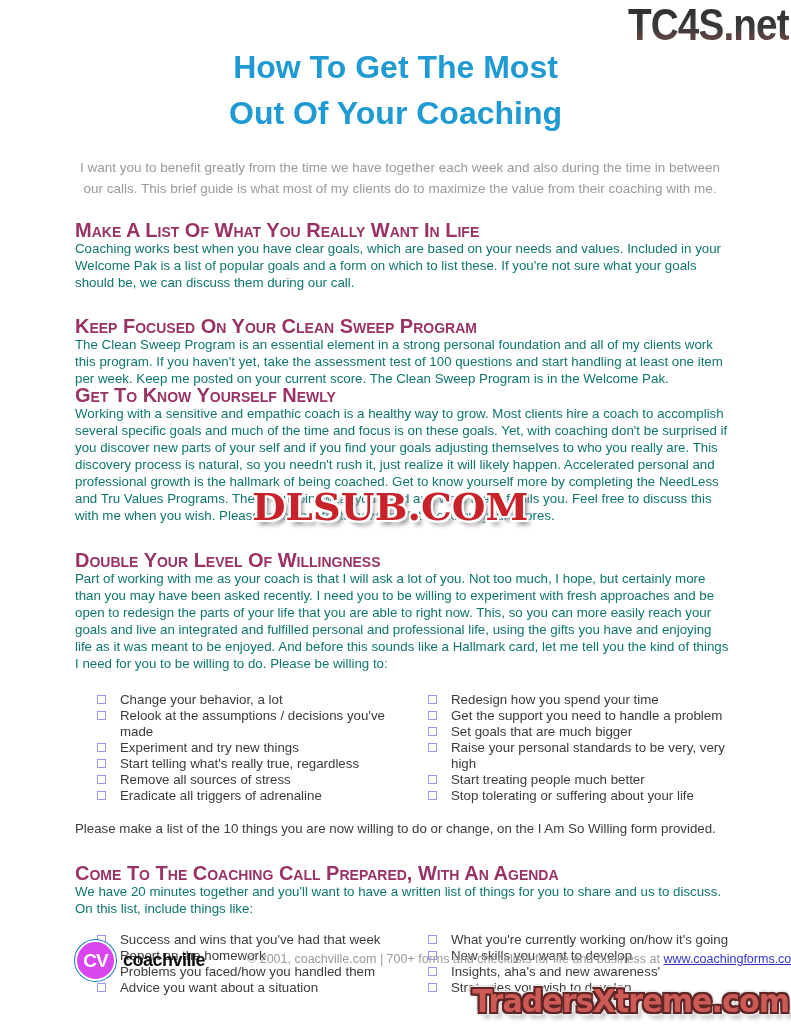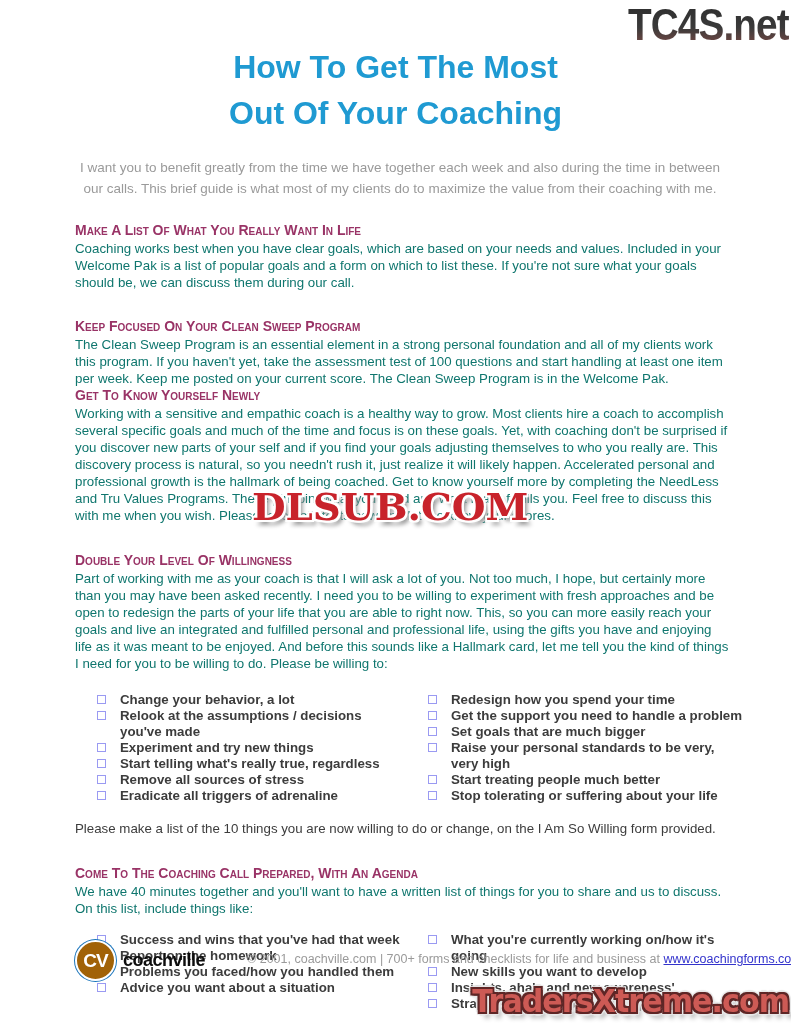--- a/index.html
+++ b/index.html
@@ -99,38 +99,37 @@
   .section { margin: 0 60px 0 75px; width: 656px; }
   .s1 { margin-top: 23px; }
   .s2 { margin-top: 27px; }
   .s3 { }
   .s4 { margin-top: 28px; }
   .s5 { margin-top: 28px; }
 
   .section-heading {
     color: #993366;
     font-weight: bold;
-    font-size: 14px;
+    font-size: 20px;
     font-variant: small-caps;
     font-variant-caps: small-caps;
     line-height: 16px;
     margin-bottom: 2px;
   }
 
   .section-body {
     color: #0f766e;
     font-size: 13.3px;
     line-height: 17px;
   }
 
   
   .checklists {
     display: flex;
     margin-left: 97px;
-    font-weight: bold;
   }
   .cl-willing { margin-top: 20px; }
   .cl-agenda  { margin-top: 15px; }
 
   ul.check-col { list-style: none; }
   .check-col.left  { width: 306px; margin-right: 25px; flex: none; }
   .check-col.right { width: 315px; flex: none; }
 
   .check-item {
     display: flex;
@@ -169,21 +168,21 @@
     position: absolute;
     left: 0;
     top: 2px;
     display: flex;
     align-items: center;
   }
   .logo-circle {
     width: 41px;
     height: 41px;
     border-radius: 50%;
-    background: #a16207;
+    background: #d946ef;
     border: 2px solid #ffffff;
     box-shadow: 0 0 0 1px #1b75bc;
     color: #ffffff;
     font-weight: bold;
     font-size: 19px;
     display: flex;
     align-items: center;
     justify-content: center;
     letter-spacing: -1px;
     text-align: right;
@@ -296,21 +295,21 @@
             <span class="checkbox"></span>
             <span class="check-text">Stop tolerating or suffering about your life</span>
           </li>
         </ul>
     </div>
 
     <p class="note">Please make a list of the 10 things you are now willing to do or change, on the I Am So Willing form provided.</p>
 
     <div class="section s5">
       <div class="section-heading">Come To The Coaching Call Prepared, With An Agenda</div>
-      <div class="section-body">We have 40 minutes together and you'll want to have a written list of things for you to share and us to discuss. On this list, include things like:</div>
+      <div class="section-body">We have 20 minutes together and you'll want to have a written list of things for you to share and us to discuss. On this list, include things like:</div>
     </div>
 
     <div class="checklists cl-agenda">
       <ul class="check-col left">
           <li class="check-item">
             <span class="checkbox"></span>
             <span class="check-text">Success and wins that you've had that week</span>
           </li>
           <li class="check-item">
             <span class="checkbox"></span>

